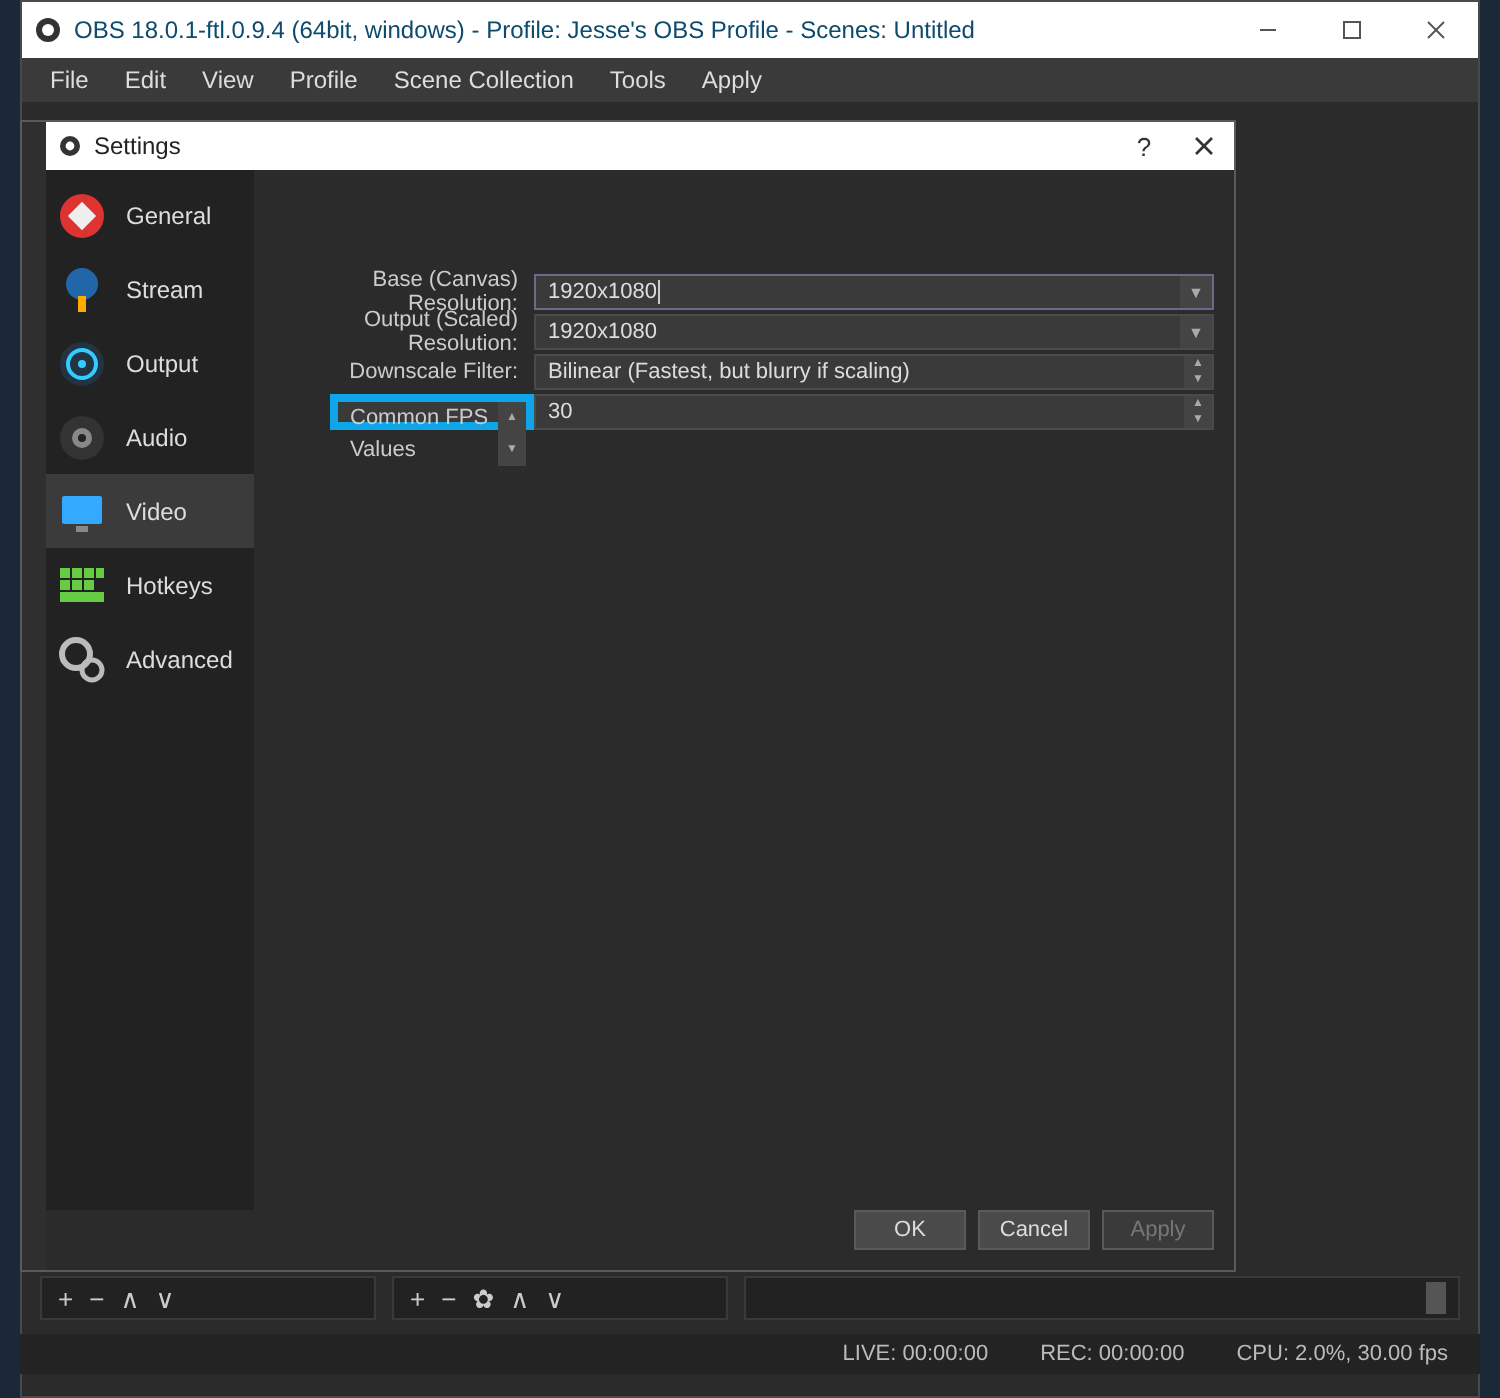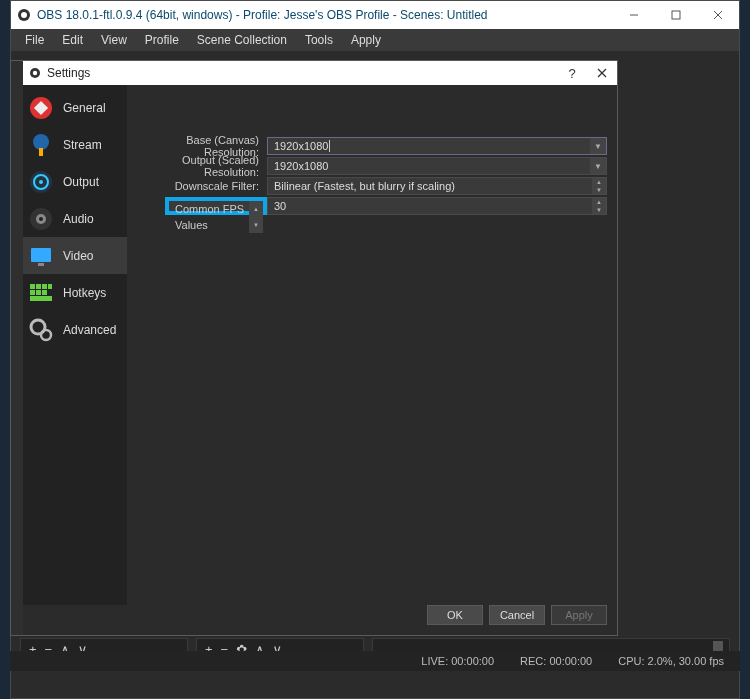--- a/index.html
+++ b/index.html
@@ -44,21 +44,21 @@
   .btn { min-width: 56px; height: 20px; background: #4a4a4a; border: 1px solid #5a5a5a; color: #ddd; font-size: 11px; display: flex; align-items: center; justify-content: center; }
   .btn.disabled { color: #777; background: #3a3a3a; }
 
   
   .bottom-strip { position: absolute; left: 10px; bottom: 36px; width: 730px; height: 28px; display: flex; gap: 8px; padding: 0 10px; align-items: center; }
   .toolgroup { height: 22px; background: #222; border: 1px solid #3a3a3a; display: flex; align-items: center; gap: 8px; padding: 0 8px; color: #ccc; }
   .tg-a { width: 168px; }
   .tg-b { width: 168px; }
   .toolgroup span.ico { font-size: 13px; line-height: 1; }
 
-  .statusbar { position: absolute; left: 10px; bottom: 28px; width: 730px; height: 20px; background: #232323; display: flex; align-items: center; justify-content: flex-end; gap: 26px; padding-right: 16px; font-size: 11px; color: #bbb; }
+  .statusbar { position: absolute; left: 10px; bottom: 12px; width: 730px; height: 20px; background: #232323; display: flex; align-items: center; justify-content: flex-end; gap: 26px; padding-right: 16px; font-size: 11px; color: #bbb; }
 
   
   svg { display: block; }
 </style>
 </head>
 <body>
 
 <div class="main-window">
   <div class="main-titlebar">
     <span class="logo">

